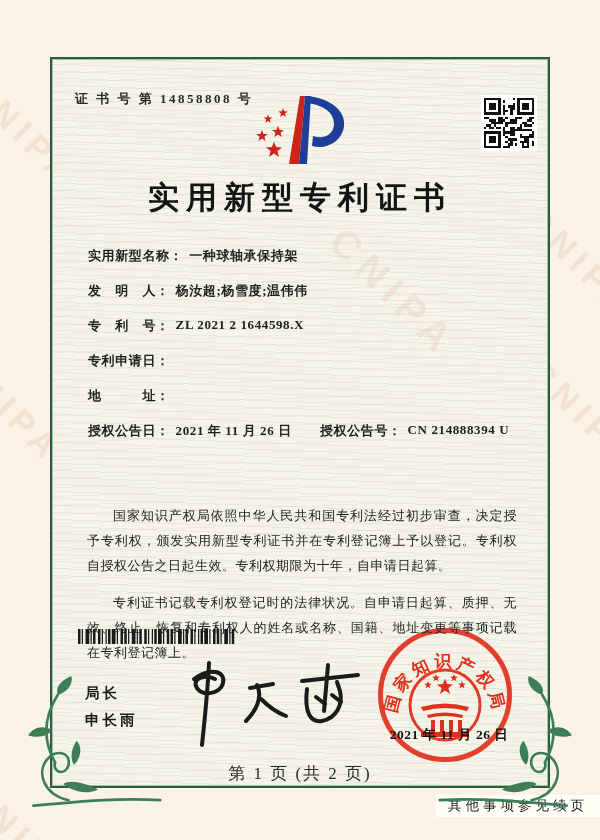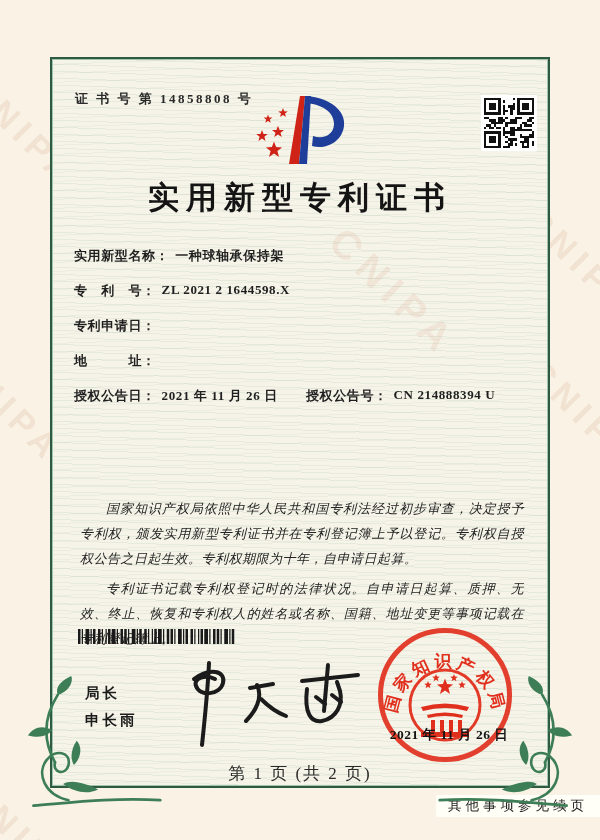--- a/index.html
+++ b/index.html
@@ -42,34 +42,34 @@
   .logo{position:absolute;left:198px;top:33px;width:100px;height:76px;z-index:3;}
   .qr{
     position:absolute;left:429px;top:36px;z-index:3;
     background:#fff;padding:3px;line-height:0;
   }
   .title{
     position:absolute;left:0;top:118px;width:100%;z-index:3;
     text-align:center;font-size:31px;font-weight:700;
     letter-spacing:7px;color:#141414;
   }
-  .fields{position:absolute;left:22px;top:188px;width:462px;z-index:3;}
+  .fields{position:absolute;left:36px;top:188px;width:462px;z-index:3;}
   .field-row{
     height:35px;display:flex;align-items:flex-start;position:relative;
     font-size:13px;font-weight:600;letter-spacing:0.6px;color:#1f1f1f;
     white-space:nowrap;
   }
   .field-row .value{margin-left:6px;}
   .pair2{position:absolute;left:232px;top:0;display:flex;}
   .paragraphs{
     position:absolute;left:23px;top:432px;width:454px;z-index:3;
     font-size:13px;line-height:25px;color:#232323;
     text-align:justify;letter-spacing:0.5px;
   }
-  .paragraphs p{margin:5px;text-indent:2em;font-style:italic;}
+  .paragraphs p{margin:12px;text-indent:2em;}
   .barcode{position:absolute;left:26px;top:570px;z-index:3;line-height:0;}
   .signer{
     position:absolute;left:33px;top:621px;z-index:3;
     font-family:"Liberation Sans","DejaVu Sans",sans-serif;
     font-size:14.5px;font-weight:700;line-height:27px;
     letter-spacing:3px;color:#1c1c1c;
   }
   .signature{position:absolute;left:108px;top:596px;width:232px;height:98px;z-index:3;}
   .seal{
     position:absolute;left:326px;top:569px;width:134px;height:134px;z-index:2;
@@ -266,20 +266,24 @@
   </div>
 
   <div class="title">实用新型专利证书</div>
 
   <div class="fields">
     <div class="field-row">
       <span>实用新型名称：</span>
       <span class="value">一种球轴承保持架</span>
     </div>
     <div class="field-row">
+      <span>发　明　人：</span>
+      <span class="value">杨汝超;杨雪度;温伟伟</span>
+    </div>
+    <div class="field-row">
       <span>专　利　号：</span>
       <span class="value">ZL 2021 2 1644598.X</span>
     </div>
     <div class="field-row">
       <span>专利申请日：</span>
     </div>
     <div class="field-row">
       <span>地　　　址：</span>
     </div>
     <div class="field-row">

